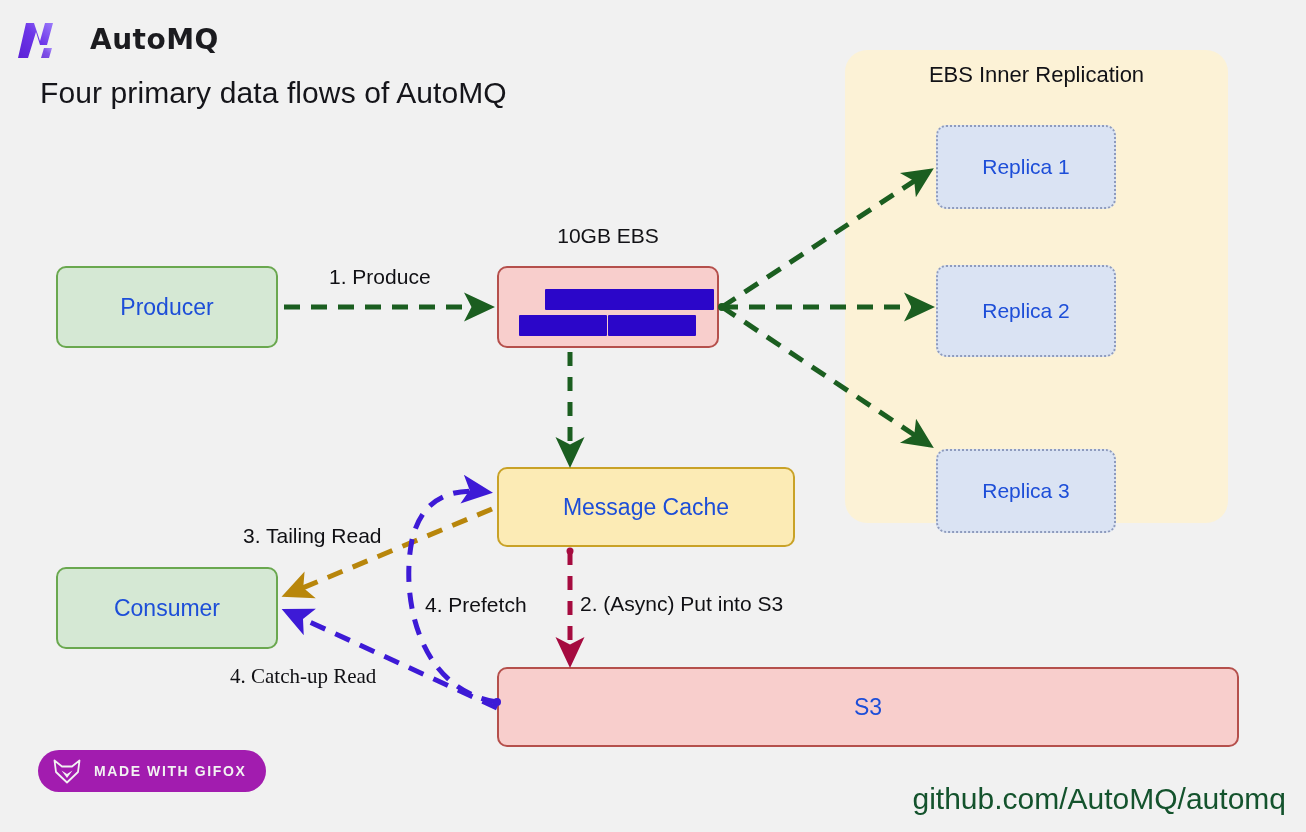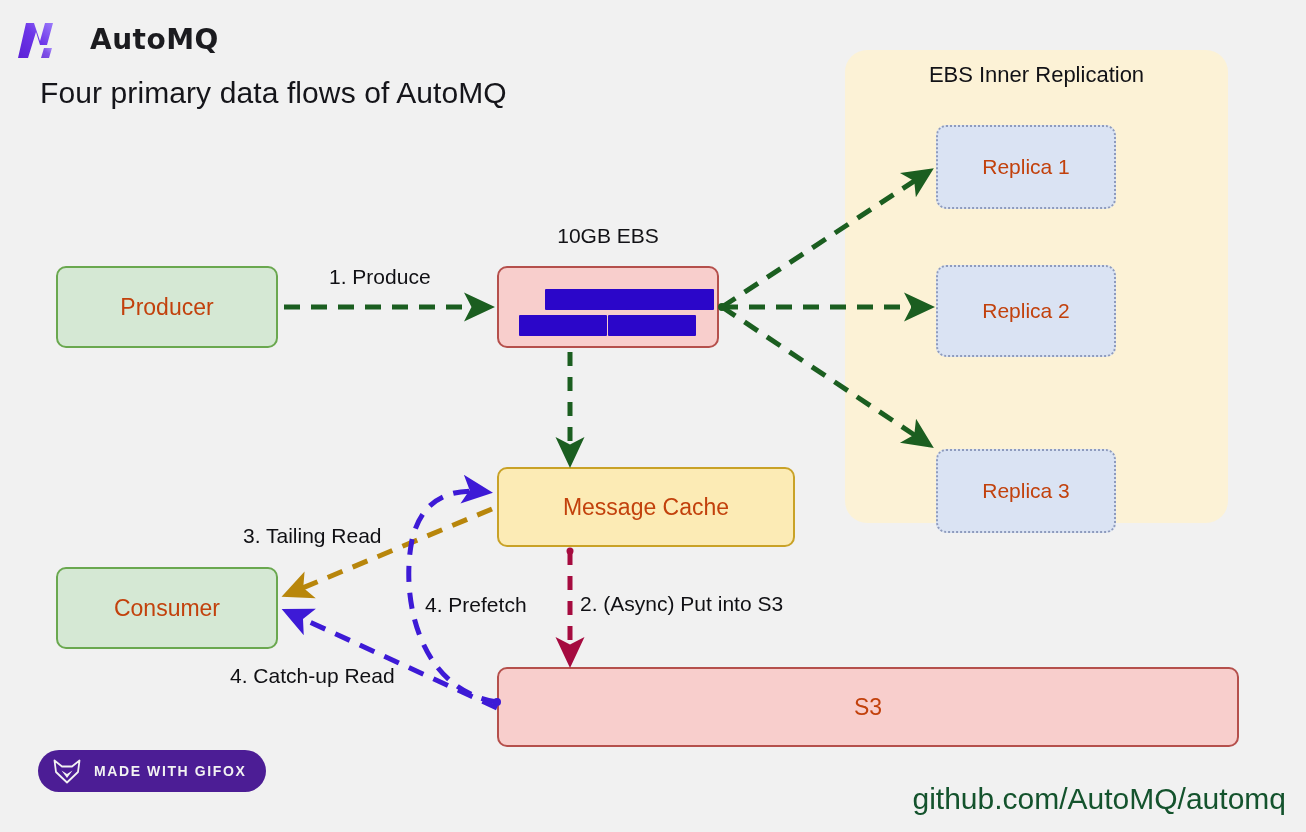--- a/index.html
+++ b/index.html
@@ -49,21 +49,21 @@
 
   
   .node {
     position: absolute;
     box-sizing: border-box;
     display: flex;
     align-items: center;
     justify-content: center;
     border-radius: 10px;
     font-size: 23px;
-    color: #c2410c;
+    color: #1d4ed8;
     text-align: center;
   }
   .node.green  { background: #d5e8d4; border: 2px solid #6aa84f; }
   .node.pink   { background: #f8cecc; border: 2px solid #b5504c; }
   .node.yellow { background: #fcebb5; border: 2px solid #c9a227; }
   .node.replica {
     background: #dae3f3;
     border: 2px dotted #8e9bbd;
     border-radius: 10px;
     font-size: 21px;
@@ -128,21 +128,21 @@
   
   #gifox-badge {
     position: absolute;
     left: 38px;
     top: 750px;
     height: 42px;
     padding: 0 20px 0 14px;
     display: flex;
     align-items: center;
     gap: 12px;
-    background: #4c1d95;
+    background: #a21caf;
     border-radius: 21px;
   }
   #gifox-label {
     color: #f2f2f2;
     font-size: 14px;
     font-weight: 700;
     letter-spacing: 1.6px;
   }
   #gifox-fox { width: 30px; height: 26px; display: block; }
 
@@ -249,21 +249,21 @@
     <path d="M497,702 C420,690 400,600 412,540 C422,497 452,488 486,492" fill="none" stroke="#3d1ad6" stroke-width="5" stroke-dasharray="16,11" marker-end="url(#ah-blue)"></path>
     <circle cx="497" cy="702" r="4" fill="#3d1ad6"></circle>
 
     <line x1="497" y1="708" x2="288" y2="612" stroke="#3d1ad6" stroke-width="5" stroke-dasharray="16,11" marker-end="url(#ah-blue)"></line>
   </svg>
 
   <div class="flow-label" style="left:329px; top:265px;">1. Produce</div>
   <div class="flow-label" style="left:580px; top:592px;">2. (Async) Put into S3</div>
   <div class="flow-label" style="left:243px; top:524px;">3. Tailing Read</div>
   <div class="flow-label" style="left:425px; top:593px;">4. Prefetch</div>
-  <div class="flow-label" style="left:230px; top:664px;">4. Catch-up Read</div>
+  <div class="flow-label" style="left:230px; top:664px;font-family:Liberation Serif, serif;">4. Catch-up Read</div>
 
   <div id="gifox-badge">
     <svg id="gifox-fox" viewBox="0 0 30 26">
       <path d="M2.5 2.5 L10 8.5 L20 8.5 L27.5 2.5 L26 14 L15 24.5 L4 14 Z" fill="none" stroke="#f2f2f2" stroke-width="1.8" stroke-linejoin="round"></path>
       <path d="M9.5 12.5 L15 16 L20.5 12.5 L15 20 Z" fill="#f2f2f2"></path>
     </svg>
     <div id="gifox-label">MADE WITH GIFOX</div>
   </div>
 
   <div id="repo-url">github.com/AutoMQ/automq</div>

